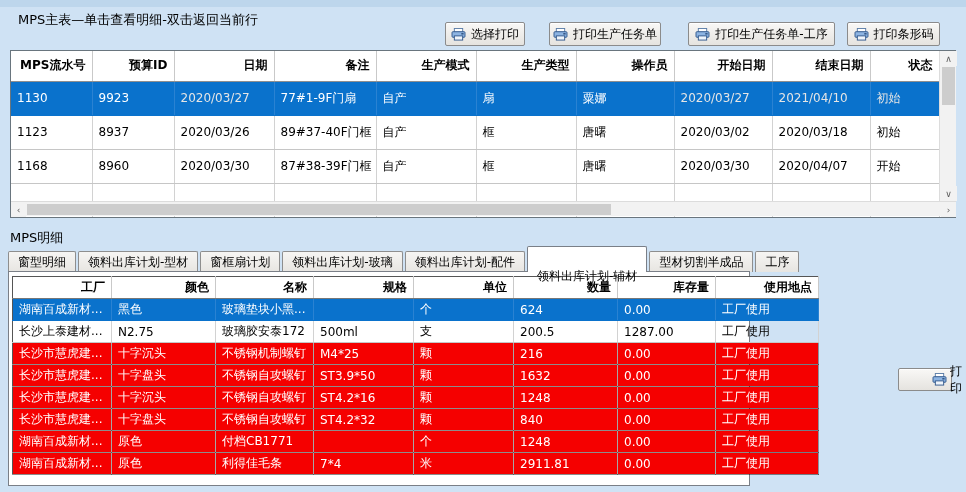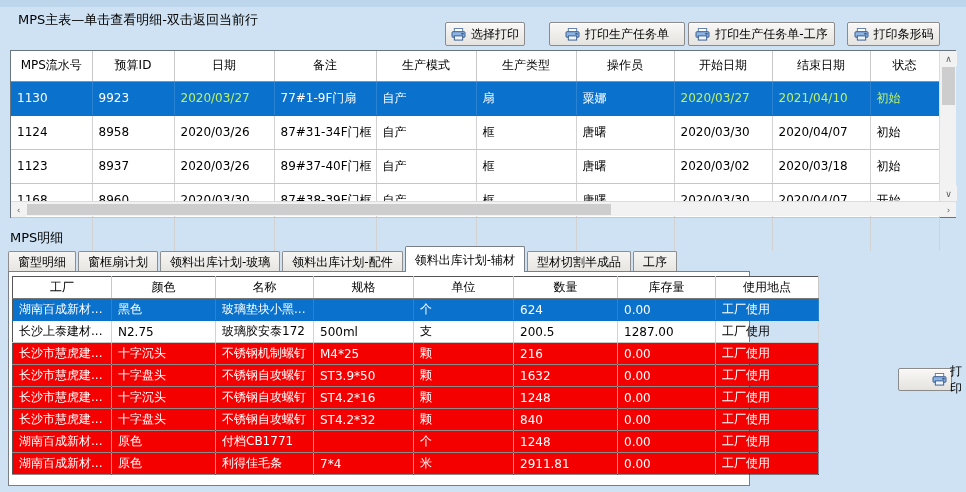--- a/index.html
+++ b/index.html
@@ -14,62 +14,62 @@
   
   .btn {
     position:absolute; top:22px; height:24px;
     display:flex; align-items:center; justify-content:center; gap:5px;
     background:linear-gradient(#f9f8f6,#e5e3df);
     border:1px solid #8b8b8b; border-radius:2px;
     font-size:12px; color:#000; cursor:pointer;
     box-shadow: inset 0 1px 0 #ffffff;
   }
   #btn-select-print { left:445px; width:80px; }
-  #btn-print-order  { left:549px; width:136px; }
+  #btn-print-order  { left:549px; width:112px; }
   #btn-print-order-proc { left:688px; width:147px; }
   #btn-print-barcode { left:847px; width:93px; }
   .print-btn-small { position:absolute; left:898px; top:368px; width:54px; height:23px;
     display:flex; align-items:center; justify-content:center; gap:3px;
     background:linear-gradient(#f9f8f6,#e5e3df); border:1px solid #8b8b8b; border-radius:2px;
     font-size:12px; cursor:pointer; box-shadow: inset 0 1px 0 #fff; padding-left: 44px; }
 
   
   .grid-panel { position:absolute; left:10px; top:50px; width:946px; height:168px;
     background:#fff; border:1px solid #69757e; }
   table { border-collapse:collapse; table-layout:fixed; }
   #main-table { position:absolute; left:0; top:0; width:928px; }
-  th { background:#fff; font-weight:normal; font-size:12px; text-align:center;
+  th { background:#fff; font-weight:bold; font-size:12px; text-align:right;
        padding:2px 6px; border-right:1px solid #c9c9c9; border-bottom:1px solid #8f8f8f;
        line-height:1.15; vertical-align:middle; white-space:normal; overflow:hidden;margin-top:19px; }
   td { font-size:12px; padding:2px 6px; border-right:1px solid #d2d2d2; border-bottom:1px solid #c6c6c6;
        white-space:nowrap; overflow:hidden; color:#000; }
   #main-table th { height:30px; }
   #main-table td { height:34px; }
   tr.selected td { background:#0a72cc; color:#fff; border-right-color:#2a82d2; border-bottom-color:#0a72cc; }
-  tr.selected td.dk { color:#bef264; }
+  tr.selected td.dk { color:#e5e5e5; }
   tr.partial td { height:8px; border-bottom:none; }
 
   
   .vscroll { position:absolute; left:928px; top:0; width:17px; height:150px; background:#f2f2f2; border-left:1px solid #dcdcdc; }
   .hscroll { position:absolute; left:0; top:150px; width:945px; height:15px; background:#f2f2f2; border-top:1px solid #dcdcdc; }
   .sb-btn { position:absolute; background:#f2f2f2; color:#5b5b5b; font-size:9px;
     display:flex; align-items:center; justify-content:center; cursor:pointer; }
   .vscroll .sb-up { left:0; top:0; width:17px; height:15px; }
   .vscroll .sb-down { left:0; bottom:0; width:17px; height:15px; }
   .hscroll .sb-left { left:0; top:0; width:15px; height:15px; }
   .hscroll .sb-right { right:0; top:0; width:15px; height:15px; }
   .vthumb { position:absolute; left:2px; top:16px; width:13px; height:38px; background:#cdcdcd; }
   .hthumb { position:absolute; left:16px; top:2px; width:584px; height:11px; background:#cdcdcd; }
 
   
   .tabs { position:absolute; left:8px; top:246px; height:26px; display:flex; align-items:flex-end; }
   .tab { height:21px; padding:2px 9px 0 9px; margin-right:2px; font-size:12px; color:#000;
     background:linear-gradient(#f6f5f3,#e7e5e1); border:1px solid #8e8e8e; border-bottom:none;
     border-radius:2px 2px 0 0; white-space:nowrap; cursor:pointer; }
-  .tab.active { height:26px; padding-top:5px; background:#fff; position:relative; z-index:3; border-color:#7a7f87;margin-top:12px; }
+  .tab.active { height:26px; padding-top:21px; background:#fff; position:relative; z-index:3; border-color:#7a7f87;margin-top:12px; }
 
   
   .tab-panel { position:absolute; left:8px; top:271px; width:742px; height:215px;
     background:#fff; border:1px solid #7a7f87; z-index:2; }
   #detail-table { position:absolute; left:3px; top:4px; width:806px; border:1px solid #555; }
   #detail-table th { height:22px; border-bottom:1px solid #777; }
   #detail-table td { height:22px; }
   #detail-table tr.selected td { background:#0a72cc; color:#fff; border-bottom-color:#0a72cc; }
   #detail-table tr.alert td { background:#f50000; color:#ffffff;
       border-right-color:rgba(0,0,0,.35); border-bottom-color:rgba(0,0,0,.45); }
@@ -163,32 +163,20 @@
           <td class="dk">2020/03/27</td>
           <td>77#1-9F门扇</td>
           <td>自产</td>
           <td>扇</td>
           <td>粟娜</td>
           <td class="dk">2020/03/27</td>
           <td class="dk">2021/04/10</td>
           <td class="dk">初始</td>
         </tr>
         <tr>
-          <td>1124</td>
-          <td>8958</td>
-          <td>2020/03/26</td>
-          <td>87#31-34F门框</td>
-          <td>自产</td>
-          <td>框</td>
-          <td>唐曙</td>
-          <td>2020/03/30</td>
-          <td>2020/04/07</td>
-          <td>初始</td>
-        </tr>
-        <tr>
           <td>1123</td>
           <td>8937</td>
           <td>2020/03/26</td>
           <td>89#37-40F门框</td>
           <td>自产</td>
           <td>框</td>
           <td>唐曙</td>
           <td>2020/03/02</td>
           <td>2020/03/18</td>
           <td>初始</td>
@@ -228,20 +216,21 @@
     <div class="sb-btn sb-left">‹</div>
     <div class="hthumb"></div>
     <div class="sb-btn sb-right">›</div>
   </div>
 </div>
 
 <div class="section-title" id="detail-title">MPS明细</div>
 
 <div class="tabs" id="tabs">
     <div class="tab">窗型明细</div>
+    <div class="tab">领料出库计划-型材</div>
     <div class="tab">窗框扇计划</div>
     <div class="tab">领料出库计划-玻璃</div>
     <div class="tab">领料出库计划-配件</div>
     <div class="tab active">领料出库计划-辅材</div>
     <div class="tab">型材切割半成品</div>
     <div class="tab">工序</div>
   </div>
 
 <div class="tab-panel">
   <table id="detail-table">

